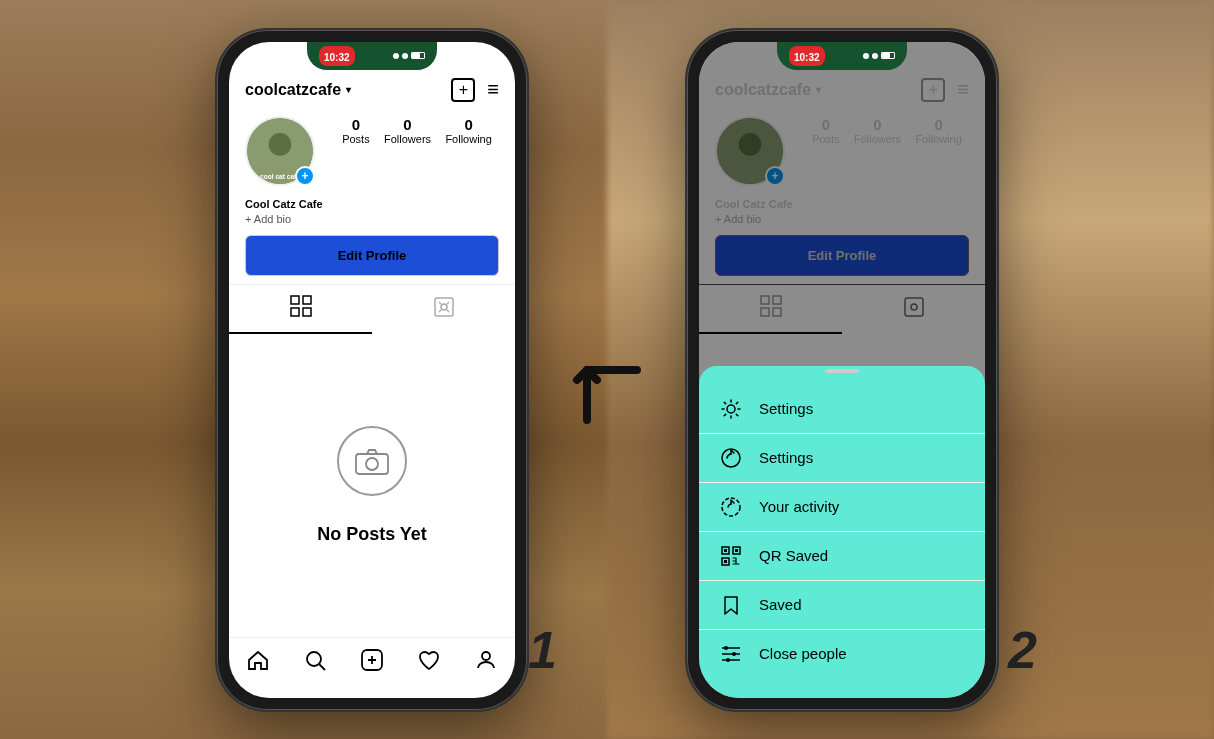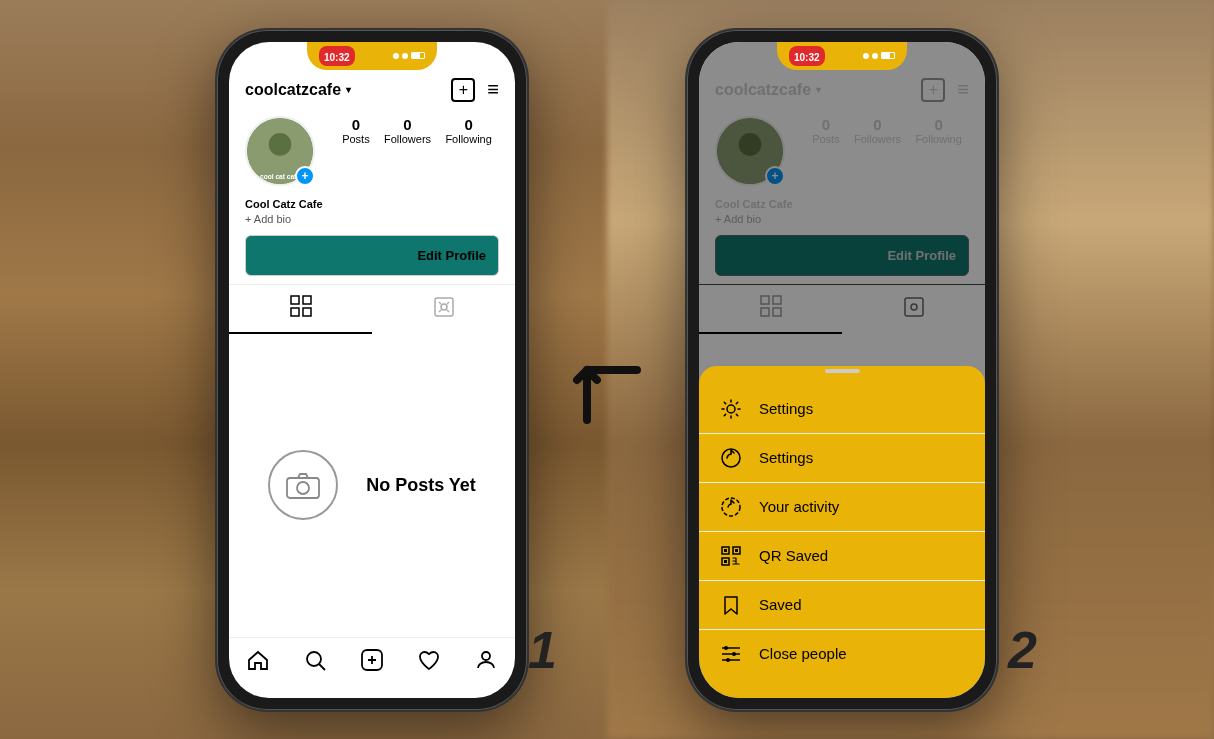--- a/index.html
+++ b/index.html
@@ -102,21 +102,21 @@
     }
 
     
     .notch {
       position: absolute;
       top: 0;
       left: 50%;
       transform: translateX(-50%);
       width: 130px;
       height: 28px;
-      background: #eab308;
+      background: #14532d;
       border-radius: 0 0 20px 20px;
       z-index: 10;
       display: flex;
       align-items: center;
       justify-content: space-between;
       padding: 4px 12px;
     }
 
     .status-time {
       color: #fff;
@@ -299,25 +299,25 @@
       font-size: 11px;
       color: #555;
       margin-top: 3px;
     }
 
     .edit-profile-btn {
       margin: 8px 16px;
       border: 1px solid #ccc;
       border-radius: 6px;
       padding: 12px;
-      text-align: right;
+      text-align: center;
       font-size: 13px;
       font-weight: 600;
       color: #000;
-      background: #0f766e;
+      background: #1d4ed8;
       cursor: pointer;
     }
 
     
     .tabs-row {
       display: flex;
       border-top: 1px solid #eee;
     }
 
     .tab {
@@ -339,21 +339,21 @@
     }
 
     .tab.inactive .tab-icon {
       color: #aaa;
     }
 
     
     .no-posts-area {
       flex: 1;
       display: flex;
-      flex-direction: row;
+      flex-direction: column;
       align-items: center;
       justify-content: center;
       gap: 28px;
     }
 
     .camera-circle {
       width: 70px;
       height: 70px;
       border: 2px solid #999;
       border-radius: 50%;
@@ -394,21 +394,21 @@
       z-index: 2;
       border-radius: 40px;
     }
 
     
     .dropdown-menu {
       position: absolute;
       bottom: 0;
       left: 0;
       right: 0;
-      background: #eab308;
+      background: #5eead4;
       border-radius: 18px 18px 40px 40px;
       z-index: 3;
       padding: 3px 0 20px;
     }
 
     .menu-handle {
       width: 35px;
       height: 4px;
       background: #ccc;
       border-radius: 2px;

